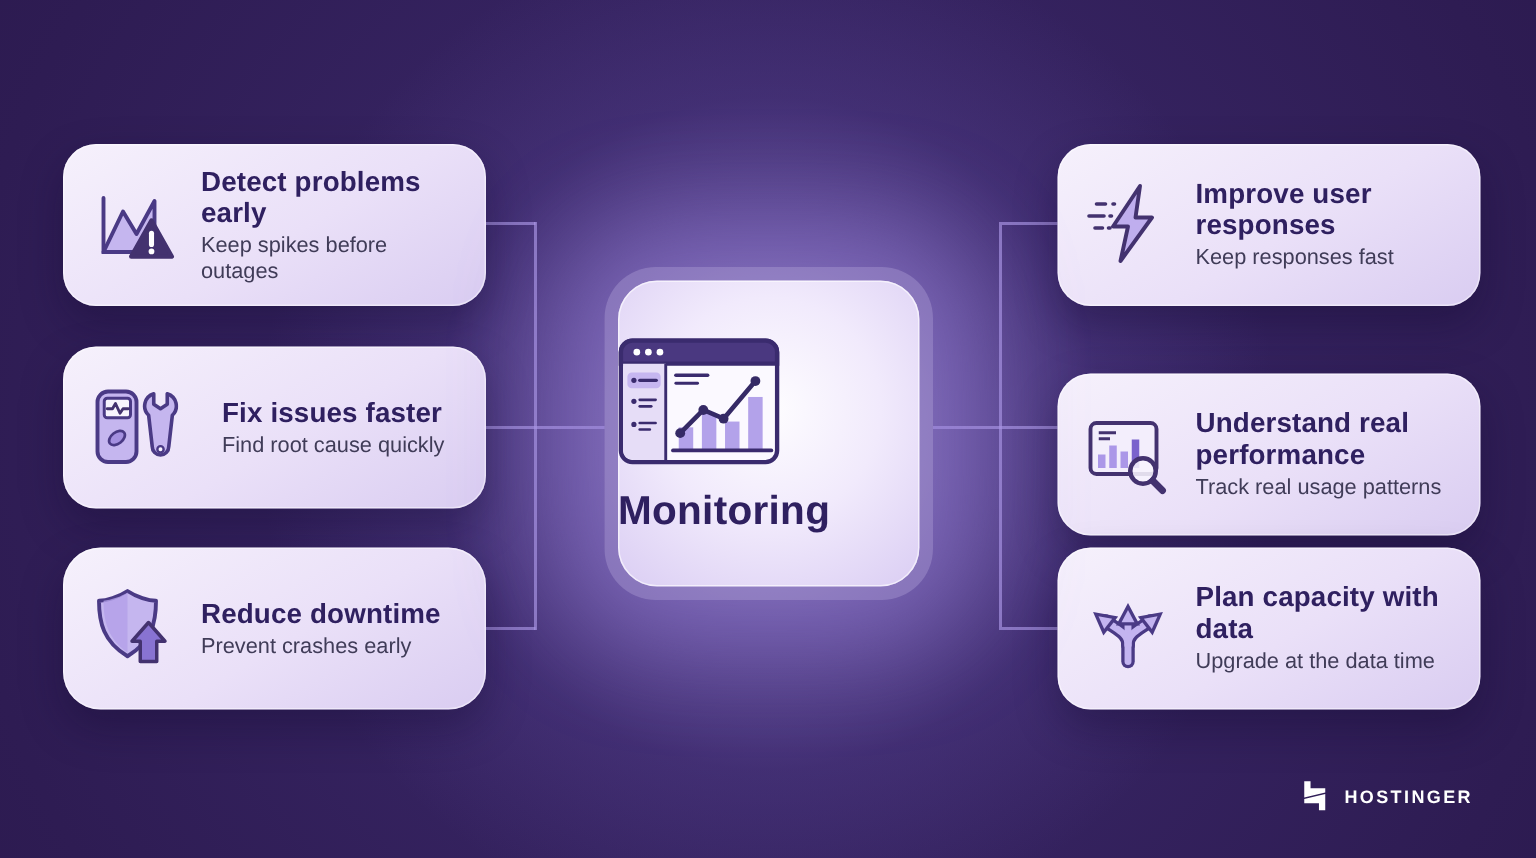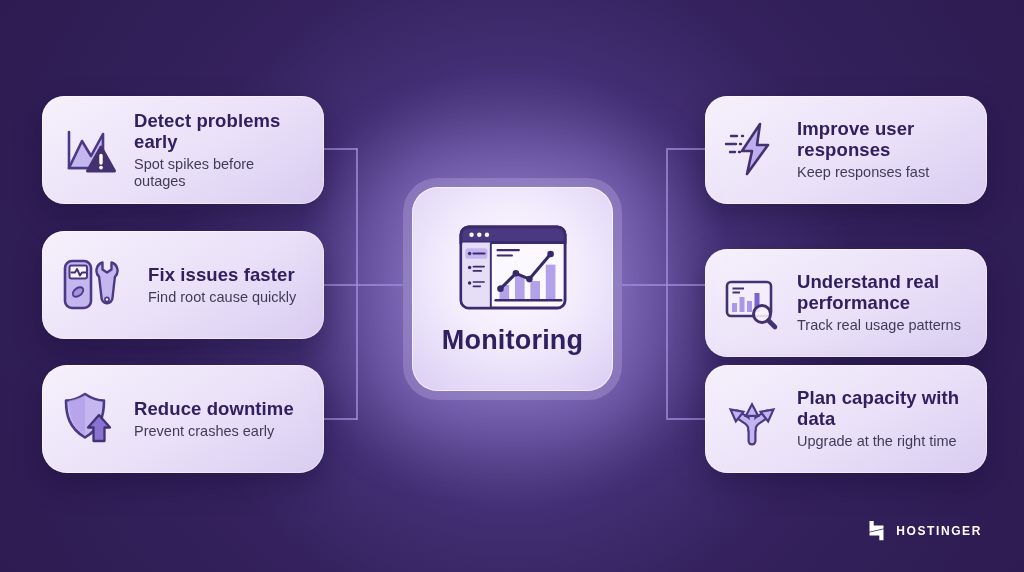--- a/index.html
+++ b/index.html
@@ -45,21 +45,21 @@
   
   .node-wrap {
     position:absolute; left:403px; top:178px; width:219px; height:222px;
     border-radius:34px; background:rgba(196,179,241,0.42); padding:9px;
     box-shadow:0 0 70px 28px rgba(150,128,216,0.45);
   }
   .node {
     width:100%; height:100%; border-radius:26px;
     background:radial-gradient(circle at 50% 42%, #fefdff 0%, #f1eafc 48%, #dacdf3 100%);
     box-shadow:inset 0 0 0 1px rgba(255,255,255,0.6);
-    display:flex; flex-direction:column; align-items:center; justify-content:center;
+    display:flex; flex-direction:column; justify-content:center;
   }
   .node svg { width:108px; height:87px; margin-top:2px; }
   .node-label {
     margin-top:13px; font-size:27px; font-weight:bold; color:#2f2060; letter-spacing:0.2px;
   }
 
   
   .brand {
     position:absolute; right:42px; bottom:31px;
     display:flex; align-items:center; gap:9px;
@@ -89,21 +89,21 @@
       <svg viewBox="0 0 60 60">
         <path d="M10 12 V48 H50" fill="none" stroke="#4a3a85" stroke-width="2.6" stroke-linecap="round"></path>
         <path d="M10 48 L23 21 L32 36 L44 14 L44 48 Z" fill="#c5b6ef" stroke="#4a3a85" stroke-width="2.6" stroke-linejoin="round"></path>
         <path d="M42 27 L55.5 51 H28.5 Z" fill="#43326f" stroke="#43326f" stroke-width="3" stroke-linejoin="round"></path>
         <line x1="42" y1="35.5" x2="42" y2="43" stroke="#ffffff" stroke-width="3.4" stroke-linecap="round"></line>
         <circle cx="42" cy="47.6" r="1.9" fill="#ffffff"></circle>
       </svg>
     </div>
     <div class="card-text">
       <div class="card-title">Detect problems early</div>
-      <div class="card-subtitle">Spot spikes before outages</div>
+      <div class="card-subtitle">Keep spikes before outages</div>
     </div>
   </div>
 
   <div class="card" style="left:42px; top:231px;gap:28px;">
     <div class="card-icon">
       <svg viewBox="0 0 60 60">
         <rect x="6" y="6" width="26" height="47" rx="7" fill="#c5b6ef" stroke="#4a3a85" stroke-width="2.6"></rect>
         <rect x="10.5" y="10.5" width="17.5" height="13" rx="2" fill="#f7f4fd" stroke="#4a3a85" stroke-width="2"></rect>
         <path d="M12.5 17.5 h3.5 l2 -3.5 3 6.5 2 -3 h3.5" fill="none" stroke="#43326f" stroke-width="1.9" stroke-linecap="round" stroke-linejoin="round"></path>
         <ellipse cx="19" cy="37" rx="6" ry="3.8" transform="rotate(-38 19 37)" fill="#a490e0" stroke="#4a3a85" stroke-width="1.8"></ellipse>
@@ -188,21 +188,21 @@
           <polygon points="-4.3,4.8 0,-3.4 4.3,4.8" fill="#c3b4f0"></polygon>
         </g>
         <g transform="translate(47,24) rotate(52)">
           <polygon points="-8,7 0,-8 8,7" fill="#4a3a85"></polygon>
           <polygon points="-4.3,4.8 0,-3.4 4.3,4.8" fill="#c3b4f0"></polygon>
         </g>
       </svg>
     </div>
     <div class="card-text">
       <div class="card-title">Plan capacity with data</div>
-      <div class="card-subtitle">Upgrade at the right time</div>
+      <div class="card-subtitle">Upgrade at the data time</div>
     </div>
   </div>
 
   <div class="node-wrap">
     <div class="node">
       <svg viewBox="0 0 112 90">
         <rect x="2" y="2" width="108" height="84" rx="8" fill="#fbf9ff" stroke="#3a2b6e" stroke-width="3"></rect>
         <path d="M10 2 h92 a8 8 0 0 1 8 8 v8 H2 v-8 a8 8 0 0 1 8 -8 z" fill="#4a3880" stroke="#3a2b6e" stroke-width="3"></path>
         <circle cx="13" cy="10" r="2.3" fill="#ffffff"></circle>
         <circle cx="21" cy="10" r="2.3" fill="#ffffff"></circle>

